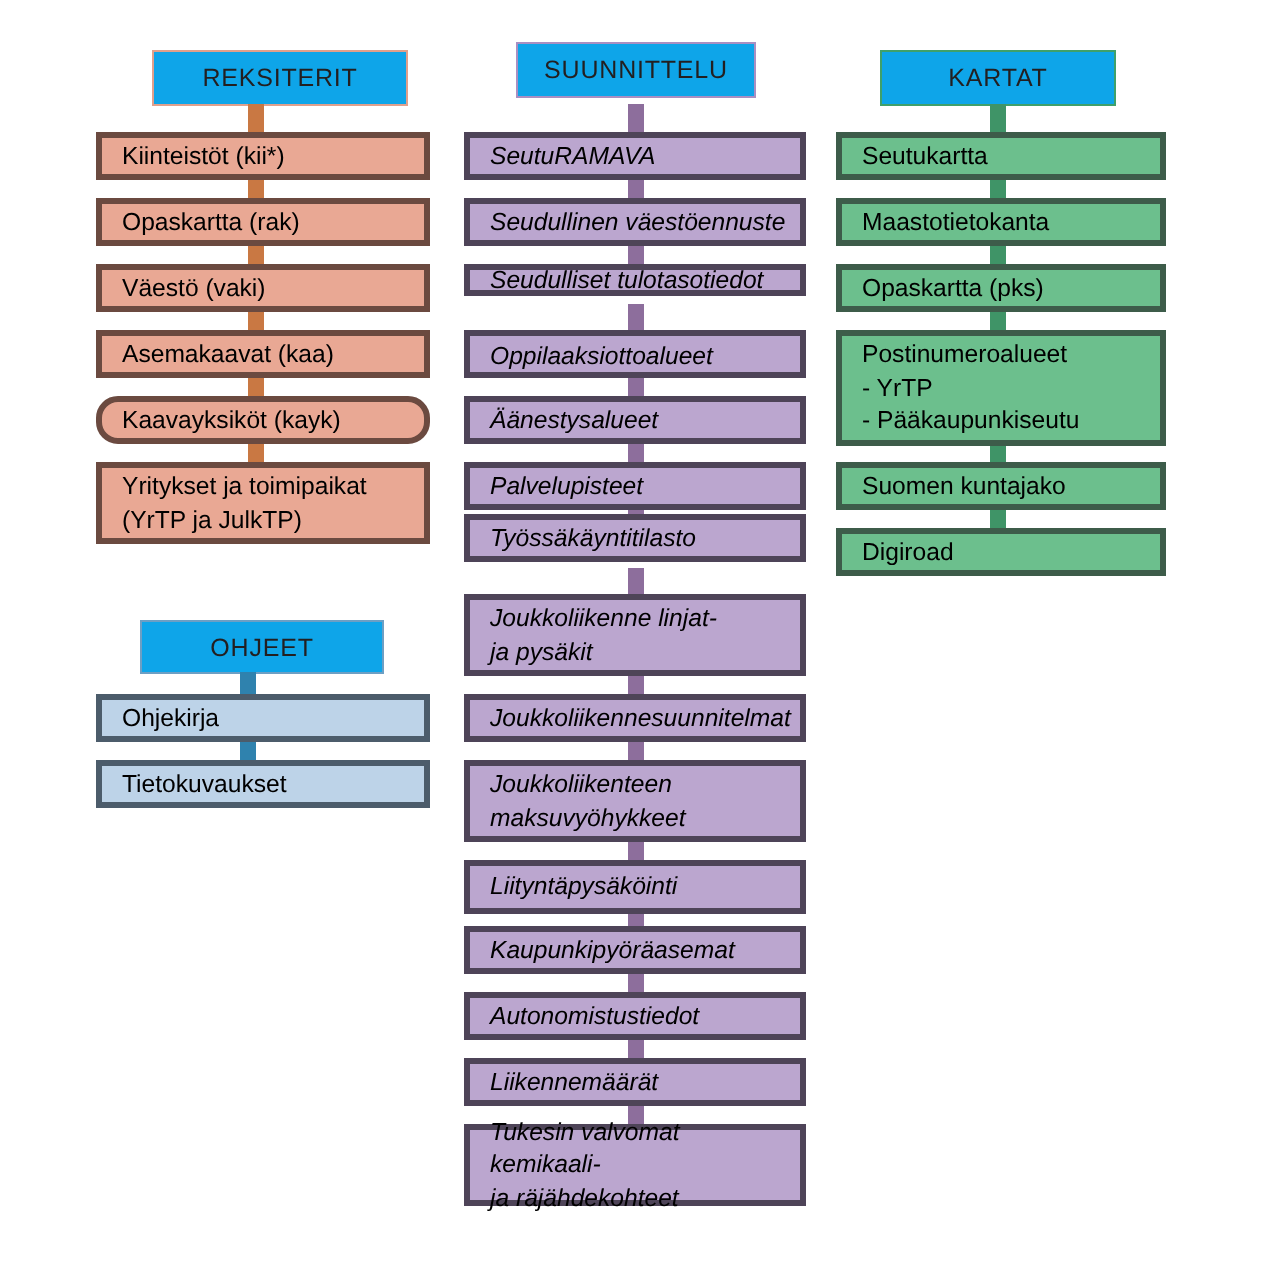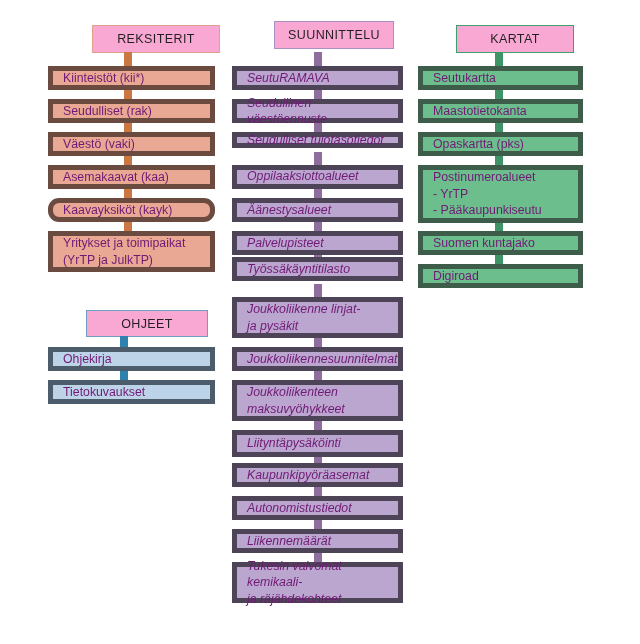--- a/index.html
+++ b/index.html
@@ -23,58 +23,57 @@
   }
 
   .column {
     position: absolute;
   }
 
   
   .header-box {
     position: absolute;
     box-sizing: border-box;
-    background: #f9a8d4;
+    background: #0ea5e9;
     display: flex;
     align-items: center;
     justify-content: center;
     font-size: 12.5px;
     color: #231f20;
     letter-spacing: 0.4px;
     border-width: 1.3px;
     border-style: solid;
-    margin-left: 16px;
   }
   .header-box.pink   { border-color: #e0a08c; }
   .header-box.purple { border-color: #a98fc2; }
   .header-box.green  { border-color: #3fa06b; }
   .header-box.blue   { border-color: #6d9fc4; }
 
   
   .connector {
     position: absolute;
     width: 8px;
   }
   .connector.pink   { background: #c97843; }
   .connector.purple { background: #8d6e9c; }
   .connector.green  { background: #3f9467; }
   .connector.blue   { background: #2f82ae; }
 
   
   .node {
     position: absolute;
     box-sizing: border-box;
-    border: 5px solid #14532d;
+    border: 3px solid #14532d;
     display: flex;
     align-items: center;
     padding-left: 10px;
     padding-right: 6px;
     font-size: 12.3px;
     line-height: 16.5px;
-    color: #701a75;
+    color: #000000;
     white-space: pre-line;
   }
   .node.pink   { background: #e9a894; border-color: #6b4a40; }
   .node.purple { background: #bba6cf; border-color: #4e4458; font-style: italic; }
   .node.green  { background: #6cbf8d; border-color: #3d5c4a; }
   .node.blue   { background: #bdd3e8; border-color: #4c5c6b; }
 
   .node .label {
     display: block;
     width: 100%;
@@ -95,21 +94,21 @@
     <div class="connector pink" style="left:124px; top:86px; height:14px;"></div>
     <div class="connector pink" style="left:124px; top:119px; height:14px;"></div>
     <div class="connector pink" style="left:124px; top:152px; height:14px;"></div>
     <div class="connector pink" style="left:124px; top:185px; height:14px;"></div>
     <div class="connector pink" style="left:124px; top:218px; height:14px;"></div>
 
     <div class="node pink" style="left:48px; top:66px; width:167px; height:24px;">
       <span class="label">Kiinteistöt (kii*)</span>
     </div>
     <div class="node pink" style="left:48px; top:99px; width:167px; height:24px;">
-      <span class="label">Seudulliset (rak)</span>
+      <span class="label">Opaskartta (rak)</span>
     </div>
     <div class="node pink" style="left:48px; top:132px; width:167px; height:24px;">
       <span class="label">Väestö (vaki)</span>
     </div>
     <div class="node pink" style="left:48px; top:165px; width:167px; height:24px;">
       <span class="label">Asemakaavat (kaa)</span>
     </div>
     <div class="node pink" style="left:48px; top:198px; width:167px; height:24px;border-radius:11px;">
       <span class="label">Kaavayksiköt (kayk)</span>
     </div>

